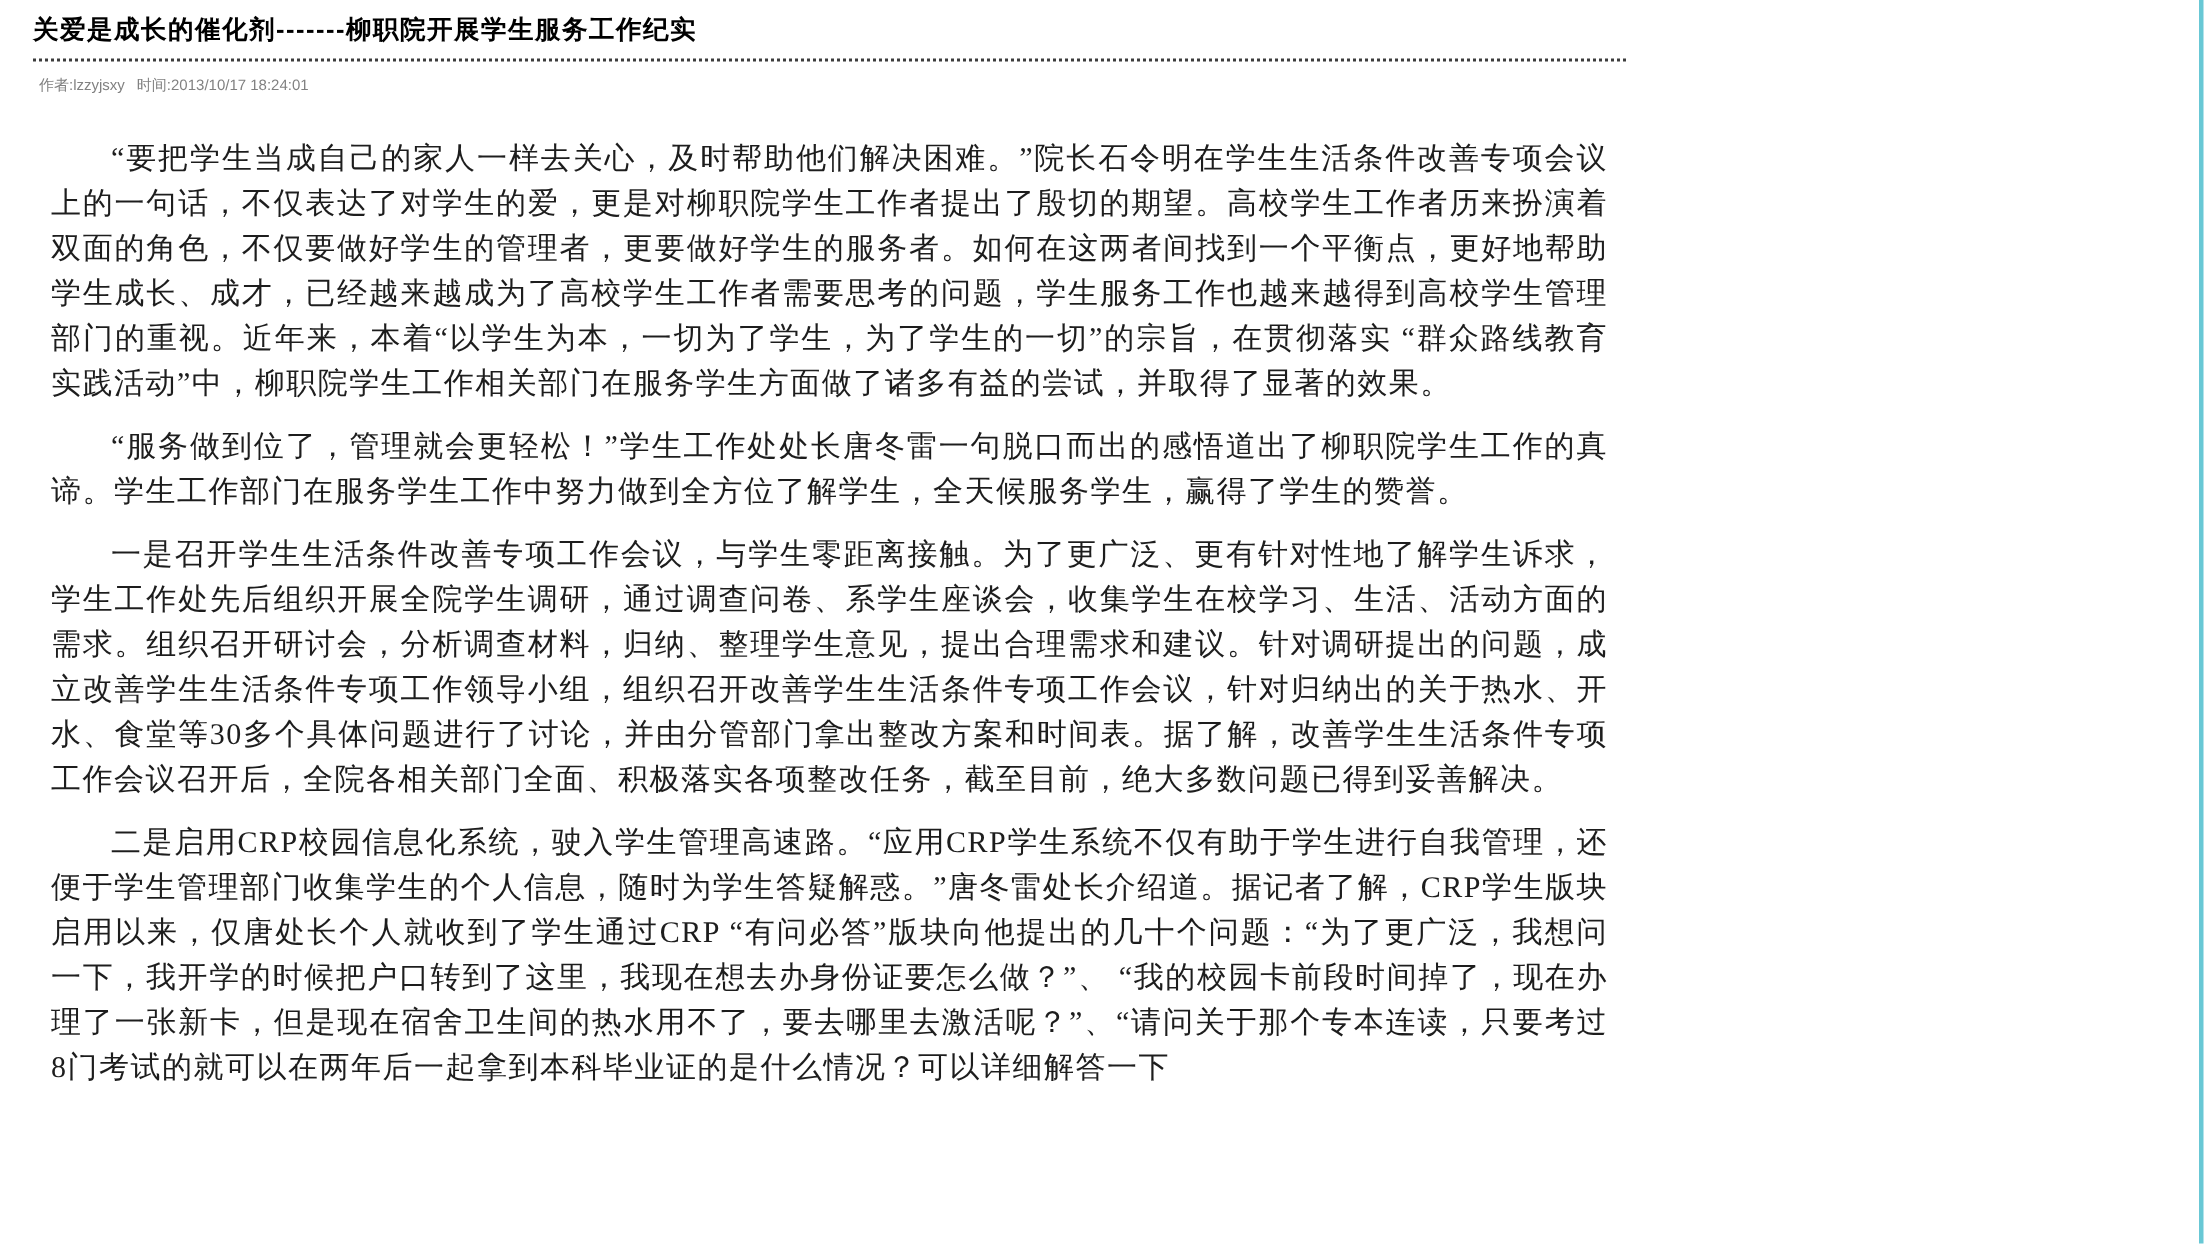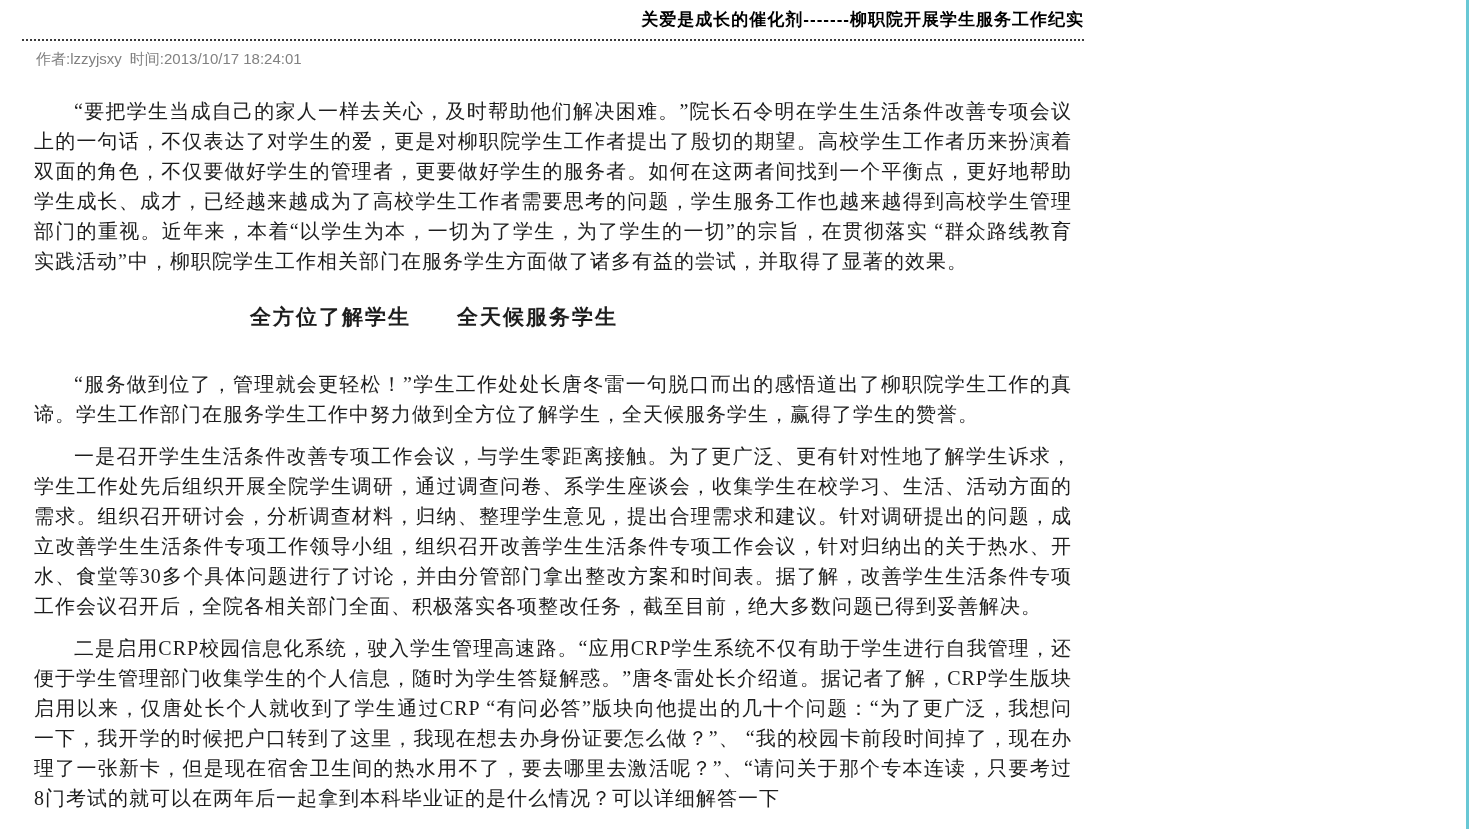--- a/index.html
+++ b/index.html
@@ -29,33 +29,32 @@
     width: 1062px;
   }
   .title {
     font-family: "Liberation Sans", sans-serif;
     font-size: 17px;
     font-weight: bold;
     color: #000000;
     margin: 0 0 8px 0;
     letter-spacing: 1px;
     white-space: nowrap;
-    text-align: right;
   }
   .divider {
     width: 1062px;
     height: 0;
     border-bottom: 2px dotted #3c3c3c;
     margin: 0 0 9px 0;
   }
   .meta {
     font-family: "Liberation Sans", sans-serif;
-    font-size: 15px;
+    font-size: 10px;
     color: #818181;
-    margin: 0 0 27px 14px;
+    margin: 0 0 27px 4px;
   }
   .meta .sep { display: inline-block; width: 8px; }
   .article p {
     font-size: 20px;
     line-height: 30px;
     color: #1d1d1d;
     margin: 12px;
     text-indent: 2em;
     text-align: justify;
     letter-spacing: 1px;
@@ -80,21 +79,20 @@
   <div class="divider"></div>
 
   <div class="meta">
     <span>作者:</span><span>lzzyjsxy</span><span class="sep"></span><span>时间:</span><span>2013/10/17 18:24:01</span>
   </div>
 
   <div class="article">
 
     <p>“要把学生当成自己的家人一样去关心，及时帮助他们解决困难。”院长石令明在学生生活条件改善专项会议上的一句话，不仅表达了对学生的爱，更是对柳职院学生工作者提出了殷切的期望。高校学生工作者历来扮演着双面的角色，不仅要做好学生的管理者，更要做好学生的服务者。如何在这两者间找到一个平衡点，更好地帮助学生成长、成才，已经越来越成为了高校学生工作者需要思考的问题，学生服务工作也越来越得到高校学生管理部门的重视。近年来，本着“以学生为本，一切为了学生，为了学生的一切”的宗旨，在贯彻落实 “群众路线教育实践活动”中，柳职院学生工作相关部门在服务学生方面做了诸多有益的尝试，并取得了显著的效果。</p>
 
-    <h2 class="section-heading">全方位了解学生　　全天候服务学生</h2>
 
     <p>“服务做到位了，管理就会更轻松！”学生工作处处长唐冬雷一句脱口而出的感悟道出了柳职院学生工作的真谛。学生工作部门在服务学生工作中努力做到全方位了解学生，全天候服务学生，赢得了学生的赞誉。</p>
 
     <p>一是召开学生生活条件改善专项工作会议，与学生零距离接触。为了更广泛、更有针对性地了解学生诉求，学生工作处先后组织开展全院学生调研，通过调查问卷、系学生座谈会，收集学生在校学习、生活、活动方面的需求。组织召开研讨会，分析调查材料，归纳、整理学生意见，提出合理需求和建议。针对调研提出的问题，成立改善学生生活条件专项工作领导小组，组织召开改善学生生活条件专项工作会议，针对归纳出的关于热水、开水、食堂等30多个具体问题进行了讨论，并由分管部门拿出整改方案和时间表。据了解，改善学生生活条件专项工作会议召开后，全院各相关部门全面、积极落实各项整改任务，截至目前，绝大多数问题已得到妥善解决。</p>
 
     <p>二是启用CRP校园信息化系统，驶入学生管理高速路。“应用CRP学生系统不仅有助于学生进行自我管理，还便于学生管理部门收集学生的个人信息，随时为学生答疑解惑。”唐冬雷处长介绍道。据记者了解，CRP学生版块启用以来，仅唐处长个人就收到了学生通过CRP “有问必答”版块向他提出的几十个问题：“为了更广泛，我想问一下，我开学的时候把户口转到了这里，我现在想去办身份证要怎么做？”、 “我的校园卡前段时间掉了，现在办理了一张新卡，但是现在宿舍卫生间的热水用不了，要去哪里去激活呢？”、“请问关于那个专本连读，只要考过8门考试的就可以在两年后一起拿到本科毕业证的是什么情况？可以详细解答一下</p>
 
   </div>
 </div>
 

